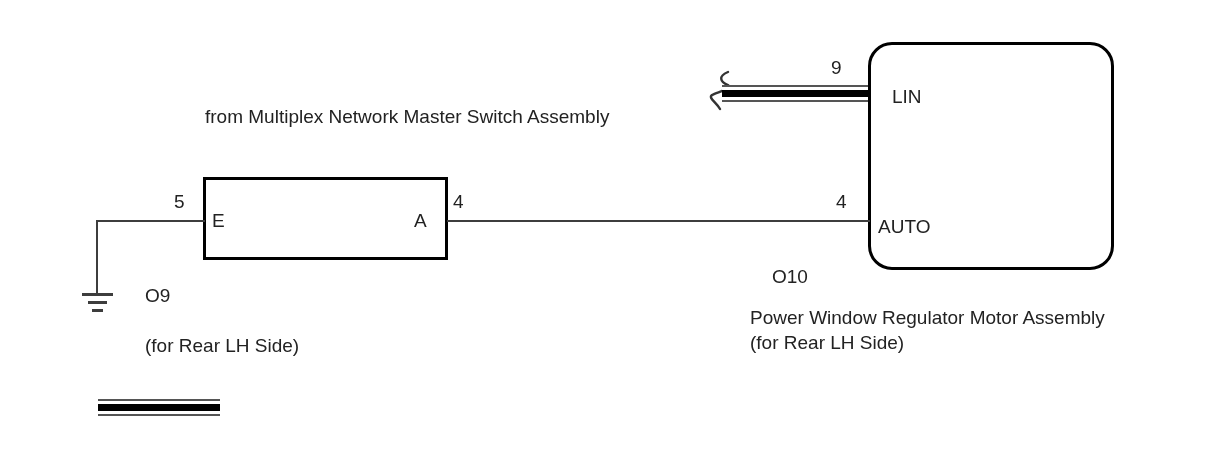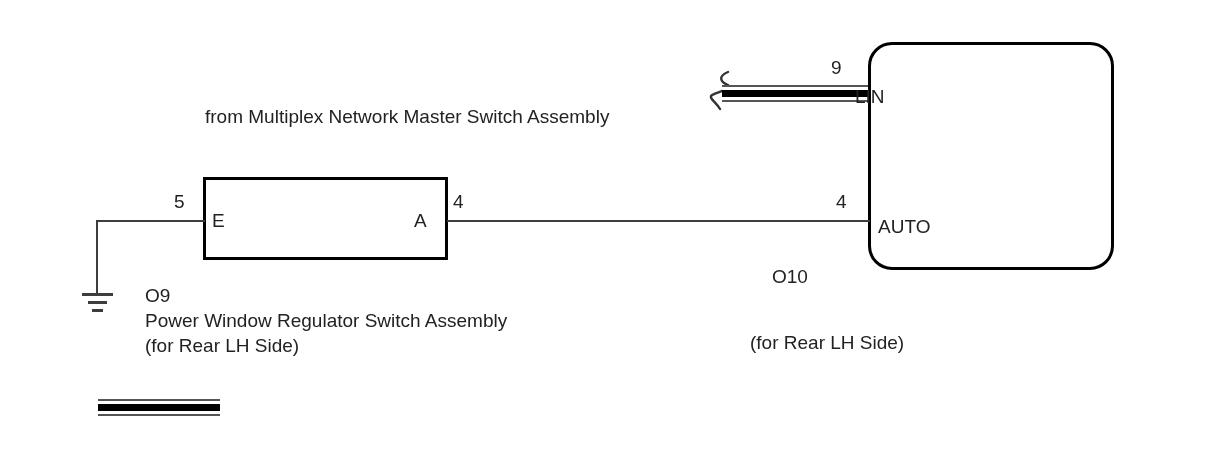--- a/index.html
+++ b/index.html
@@ -89,21 +89,21 @@
     <path d="M20 4 C 10 8, 12 14, 20 17 C 26 20, 10 24, 4 27
              C 0 30, 8 34, 12 41" fill="none" stroke="#333333" stroke-width="2.4" stroke-linecap="round"></path>
   </svg>
 
   <div class="lin-bar" style="left:722px; top:85px; width:148px; height:17px;"></div>
 
   <div class="txt t-pin" style="left:831px; top:56px;">9</div>
 
   <div class="box-round" style="left:868px; top:42px; width:246px; height:228px;"></div>
 
-  <div class="txt t-term" style="left:855px; top:85px;text-align:right;">LIN</div>
+  <div class="txt t-term" style="left:892px; top:85px;text-align:right;">LIN</div>
 
   <div class="txt t-term" style="left:878px; top:215px;text-align:center;">AUTO</div>
 
   <div class="box-rect" style="left:203px; top:177px; width:245px; height:83px;"></div>
 
   <div class="txt t-term" style="left:212px; top:209px;">E</div>
 
   <div class="txt t-term" style="left:414px; top:209px;">A</div>
 
   <div class="txt t-pin" style="left:174px; top:190px;">5</div>
@@ -115,21 +115,21 @@
   <div class="wire-h" style="left:447px; top:220px; width:423px;"></div>
 
   <div class="wire-h" style="left:96px; top:220px; width:109px;"></div>
   <div class="wire-v" style="left:96px; top:220px; height:75px;"></div>
 
   <div class="gnd-bar" style="left:82px; top:293px; width:31px; height:3px;"></div>
   <div class="gnd-bar" style="left:88px; top:301px; width:19px; height:3px;"></div>
   <div class="gnd-bar" style="left:92px; top:309px; width:11px; height:3px;"></div>
 
   <div class="txt t-block" style="left:145px; top:284px;">O9</div>
-  <div class="txt t-block" style="left:145px; top:309px;">Power Window Regulator Switch Assembly</div>
   <div class="txt t-block" style="left:145px; top:334px;">(for Rear LH Side)</div>
 
   <div class="txt t-block" style="left:750px; top:265px;margin-left:22px;">O10</div>
+  <div class="txt t-block" style="left:750px; top:306px;">Power Window Regulator Motor Assembly</div>
   <div class="txt t-block" style="left:750px; top:331px;">(for Rear LH Side)</div>
 
   <div class="lin-bar" style="left:98px; top:399px; width:122px; height:17px;"></div>
 
 </div>
 
 </body></html>

